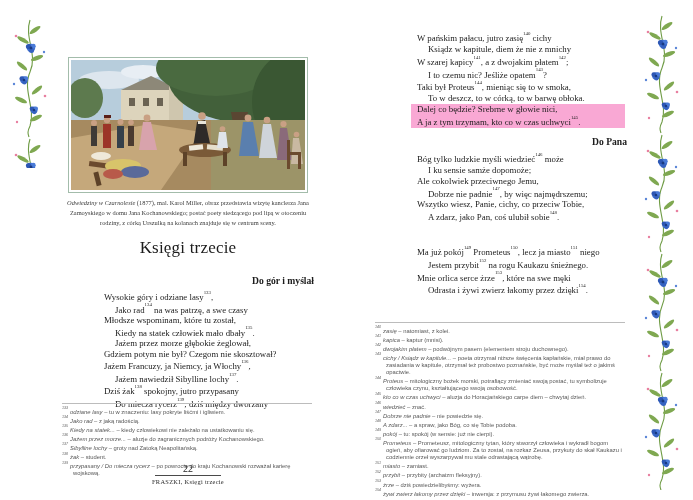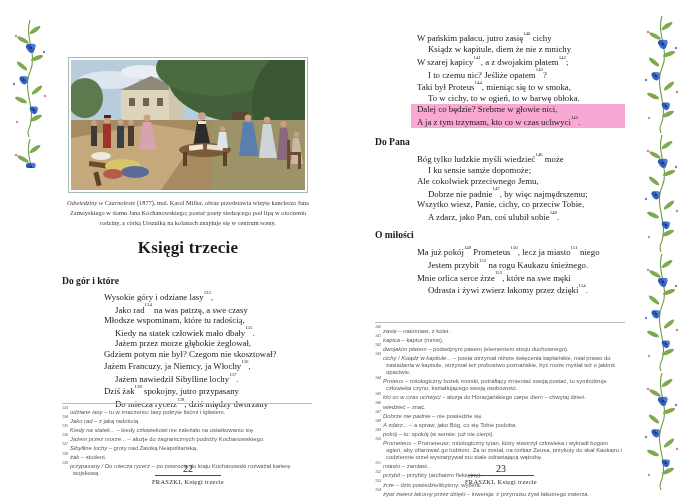--- a/index.html
+++ b/index.html
@@ -11,22 +11,22 @@
   .page-right{left:375px;}
 
   .painting{position:absolute;left:6px;top:57px;width:240px;border:1px solid #a3bcab;
             padding:2px;background:#fff;box-sizing:border-box;}
   .painting svg{display:block;}
 
   .caption{position:absolute;left:2px;top:198px;width:248px;text-align:center;
            font-size:6.4px;line-height:1.55;color:#3c3c3c;}
 
   .chapter-title{position:absolute;left:0;top:238px;width:100%;text-align:center;
-                 font-size:17px;font-weight:bold;letter-spacing:0.2px;}
-  .poem-title{position:absolute;left:0;width:100%;text-align:left;
+                 font-size:17px;font-weight:normal;letter-spacing:0.2px;}
+  .poem-title{position:absolute;left:0;width:100%;text-align:right;
               font-size:9.6px;font-weight:bold;}
 
   .poem{position:absolute;margin:0;width:214px;font-size:8.8px;line-height:10.6px;}
   .page-left .poem{left:36px;}
   .page-right .poem{left:36px;line-height:10.9px;}
   .pline{padding-left:6px;white-space:nowrap;}
   .pline.ind{padding-left:17px;}
   .pline.hl{background:#f9a8d4;}
   .pline sup{font-size:0.55em;position:relative;top:-0.45em;letter-spacing:0;}
 
@@ -151,26 +151,26 @@
         <ellipse cx="64" cy="112" rx="14" ry="6" fill="#5a6a9a"></ellipse>
         <ellipse cx="42" cy="114" rx="10" ry="5" fill="#b85a4a"></ellipse>
         <ellipse cx="30" cy="96" rx="10" ry="4" fill="#efe9da"></ellipse>
       </svg>
     </div>
 
     <div class="caption"><i>Odwiedziny w Czarnolesie</i><span> (1877), mal. Karol Miller, obraz przedstawia wizytę kanclerza Jana Zamoyskiego w domu Jana Kochanowskiego; postać poety siedzącego pod lipą w otoczeniu rodziny, z córką Urszulką na kolanach znajduje się w centrum sceny.</span></div>
 
     <div class="chapter-title">Księgi trzecie</div>
 
-    <div class="poem-title" style="top:275px">Do gór i które</div>
+    <div class="poem-title" style="top:275px">Do gór i myślał</div>
 
     <div class="poem" style="top:290px">
         <div class="pline">Wysokie góry i odziane lasy<sup>133</sup>,</div>
         <div class="pline ind">Jako rad<sup>134</sup> na was patrzę, a swe czasy</div>
-        <div class="pline">Młodsze wspominam, które tu radością,</div>
+        <div class="pline">Młodsze wspominam, które tu został,</div>
         <div class="pline ind">Kiedy na statek człowiek mało dbały<sup>135</sup>.</div>
         <div class="pline ind">Jażem przez morze głębokie żeglował,</div>
         <div class="pline">Gdziem potym nie był? Czegom nie skosztował?</div>
         <div class="pline">Jażem Francuzy, ja Niemcy, ja Włochy<sup>136</sup>,</div>
         <div class="pline ind">Jażem nawiedził Sibylline lochy<sup>137</sup>.</div>
         <div class="pline">Dziś żak<sup>138</sup> spokojny, jutro przypasany</div>
         <div class="pline ind">Do miecza rycerz<sup>139</sup>; dziś między dworzany</div>
       </div>
 
     <div class="notes" style="top:403px">
@@ -191,36 +191,35 @@
   </div>
 
   <div class="page page-right">
 
     <div class="poem" style="top:31px">
         <div class="pline">W pańskim pałacu, jutro zasię<sup>140</sup> cichy</div>
         <div class="pline ind">Ksiądz w kapitule, diem że nie z mnichy</div>
         <div class="pline">W szarej kapicy<sup>141</sup>, a z dwojakim płatem<sup>142</sup>;</div>
         <div class="pline ind">I to czemu nic? Jeśliże opatem<sup>143</sup>?</div>
         <div class="pline">Taki był Proteus<sup>144</sup>, mieniąc się to w smoka,</div>
-        <div class="pline ind">To w cichy, to w ogień, to w barwę obłoka.</div>
+        <div class="pline ind">To w deszcz, to w córką, to w barwę obłoka.</div>
         <div class="pline hl">Dalej co będzie? Srebrne w głowie nici,</div>
         <div class="pline hl">A ja z tym trzymam, kto co w czas uchwyci<sup>145</sup>.</div>
       </div>
 
     <div class="poem-title" style="top:136px">Do Pana</div>
     <div class="poem" style="top:152px">
         <div class="pline">Bóg tylko ludzkie myśli wiedzieć<sup>146</sup> może</div>
         <div class="pline ind">I ku sensie samże dopomoże;</div>
         <div class="pline">Ale cokolwiek przeciwnego Jemu,</div>
         <div class="pline ind">Dobrze nie padnie<sup>147</sup>, by więc najmędrszemu;</div>
         <div class="pline">Wszytko wiesz, Panie, cichy, co przeciw Tobie,</div>
         <div class="pline ind">A zdarz, jako Pan, coś ulubił sobie<sup>148</sup>.</div>
       </div>
 
-    <div class="poem-title" style="top:229px">O miłości</div>
     <div class="poem" style="top:245px">
         <div class="pline">Ma już pokój<sup>149</sup> Prometeus<sup>150</sup>, lecz ja miasto<sup>151</sup> niego</div>
         <div class="pline ind">Jestem przybit<sup>152</sup> na rogu Kaukazu śnieżnego.</div>
         <div class="pline">Mnie orlica serce żrze<sup>153</sup>, które na swe męki</div>
         <div class="pline ind">Odrasta i żywi zwierz łakomy przez dzięki<sup>154</sup>.</div>
       </div>
 
     <div class="notes" style="top:322px">
         <div class="note"><sup>140</sup><i>zasię</i> – natomiast, z kolei.</div>
         <div class="note"><sup>141</sup><i>kapica</i> – kaptur (mnisi).</div>
@@ -232,19 +231,14 @@
         <div class="note"><sup>147</sup><i>Dobrze nie padnie</i> – nie powiedzie się.</div>
         <div class="note"><sup>148</sup><i>A zdarz...</i> – a spraw, jako Bóg, co się Tobie podoba.</div>
         <div class="note"><sup>149</sup><i>pokój</i> – tu: spokój (w sensie: już nie cierpi).</div>
         <div class="note"><sup>150</sup><i>Prometeus</i> – Prometeusz, mitologiczny tytan, który stworzył człowieka i wykradł bogom ogień, aby ofiarować go ludziom. Za to został, na rozkaz Zeusa, przykuty do skał Kaukazu i codziennie orzeł wyszarpywał mu stale odrastającą wątrobę.</div>
         <div class="note"><sup>151</sup><i>miasto</i> – zamiast.</div>
         <div class="note"><sup>152</sup><i>przybit</i> – przybity (archaizm fleksyjny).</div>
         <div class="note"><sup>153</sup><i>żrze</i> – dziś powiedzielibyśmy: wyżera.</div>
         <div class="note"><sup>154</sup><i>żywi zwierz łakomy przez dzięki</i> – inwersja: z przymusu żywi łakomego zwierza.</div>
       </div>
 
-    <div class="footer">
-      <div class="pnum">23</div>
-      <div class="rule"></div>
-      <div class="ftext">FRASZKI, Księgi trzecie</div>
-    </div>
   </div>
 </div>
 
 </body></html>

